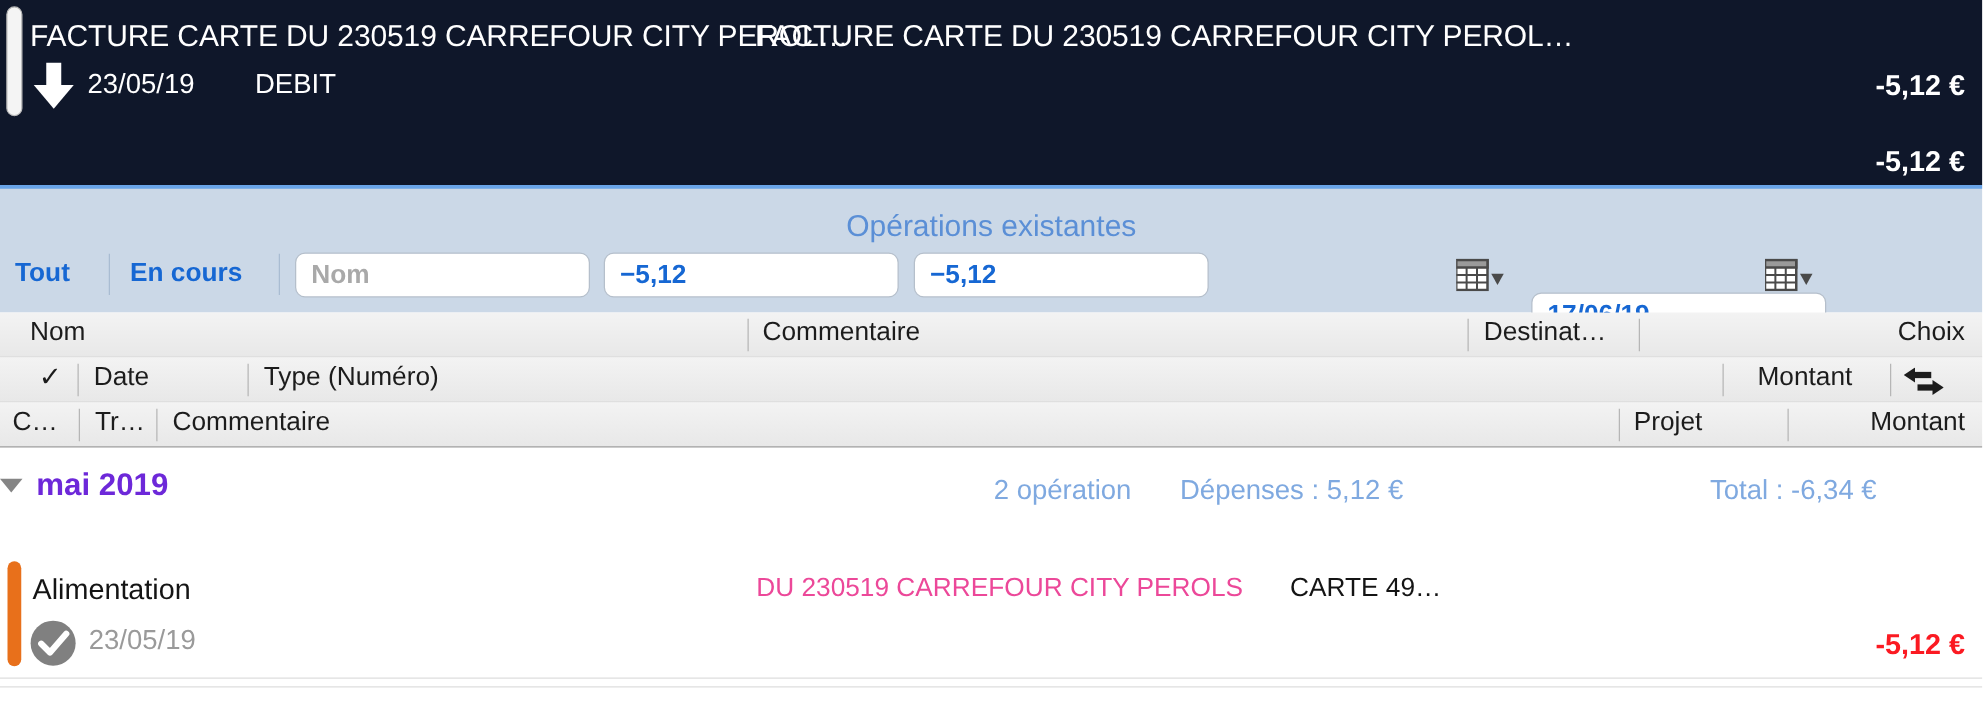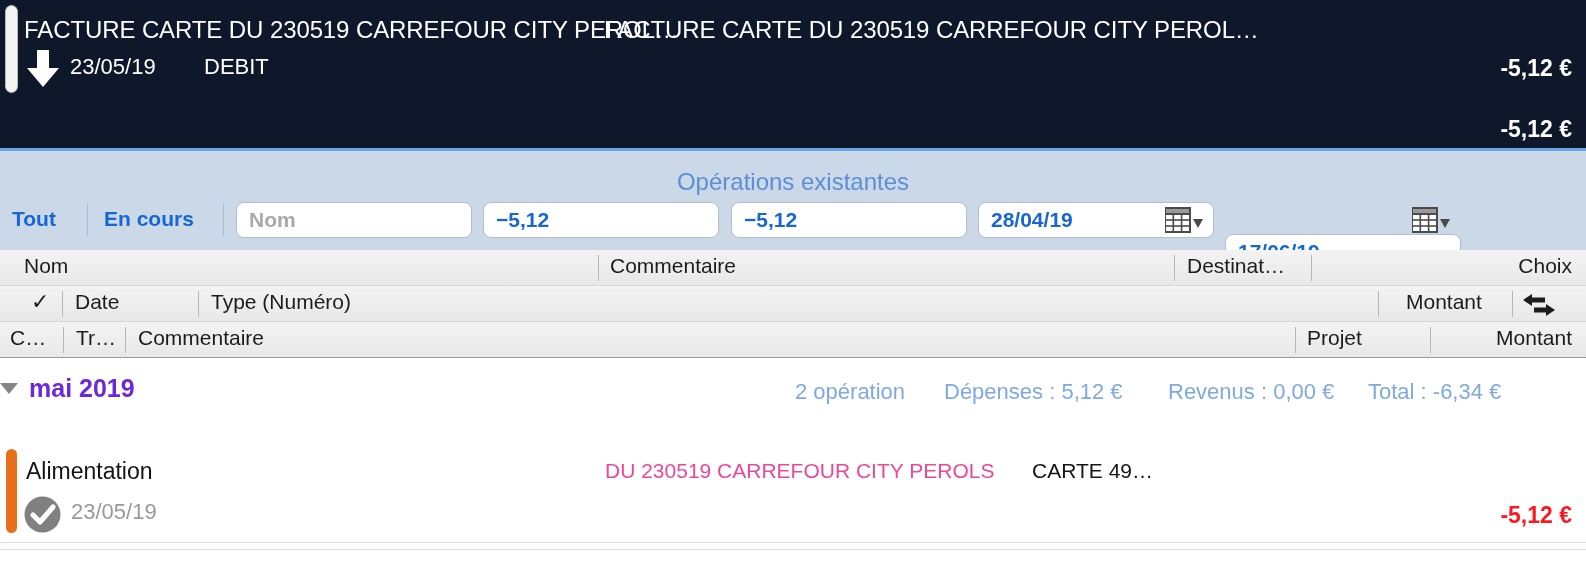--- a/index.html
+++ b/index.html
@@ -346,21 +346,20 @@
     <div class="section-label">Opérations existantes</div>
 
     <div class="seg-link seg-tout">Tout</div>
     <div class="seg-div div-1"></div>
     <div class="seg-link seg-cours">En cours</div>
     <div class="seg-div div-2"></div>
 
     <input class="fld fld-nom" type="text" placeholder="Nom" style="">
     <input class="fld fld-min" type="text" value="−5,12" style="">
     <input class="fld fld-max" type="text" value="−5,12" style="">
-    <input class="fld fld-date1" type="text" value="28/04/19" style="">
     <input class="fld fld-date2" type="text" value="17/06/19" style="">
 
     <div class="cal-wrap cal-1">
       <svg viewBox="0 0 40 26" width="40" height="26">
         <rect x="0" y="1" width="25" height="24" fill="#ffffff" stroke="#4a4a4a" stroke-width="2"></rect>
         <rect x="0" y="1" width="25" height="6" fill="#9a9a9a" stroke="#4a4a4a" stroke-width="2"></rect>
         <line x1="8.3" y1="7" x2="8.3" y2="25" stroke="#4a4a4a" stroke-width="1.6"></line>
         <line x1="16.6" y1="7" x2="16.6" y2="25" stroke="#4a4a4a" stroke-width="1.6"></line>
         <line x1="0" y1="13" x2="25" y2="13" stroke="#4a4a4a" stroke-width="1.6"></line>
         <line x1="0" y1="19" x2="25" y2="19" stroke="#4a4a4a" stroke-width="1.6"></line>
@@ -417,21 +416,20 @@
     <div class="ch-cell" style="left:1307px;">Projet</div>
     <div class="ch-sep" style="left:1430px;"></div>
     <div class="ch-cell" style="right:14px;">Montant</div>
   </div>
 
   <div class="month-row">
     <div class="disclosure"></div>
     <div class="month-label">mai 2019</div>
     <div class="m-stat ms-1">2 opération</div>
     <div class="m-stat ms-2">Dépenses : 5,12 €</div>
-    <div class="m-stat ms-3">Revenus : 0,00 €</div>
     <div class="m-stat ms-4">Total : -6,34 €</div>
   </div>
 
   <div class="tx-row">
     <div class="cat-bar"></div>
     <div class="tx-name">Alimentation</div>
     <svg class="tx-check" viewBox="0 0 37 37">
       <circle cx="18.5" cy="18.5" r="18" fill="#808080"></circle>
       <polyline points="9,19 16,26 29,11" fill="none" stroke="#ffffff" stroke-width="5" stroke-linecap="round" stroke-linejoin="round"></polyline>
     </svg>

